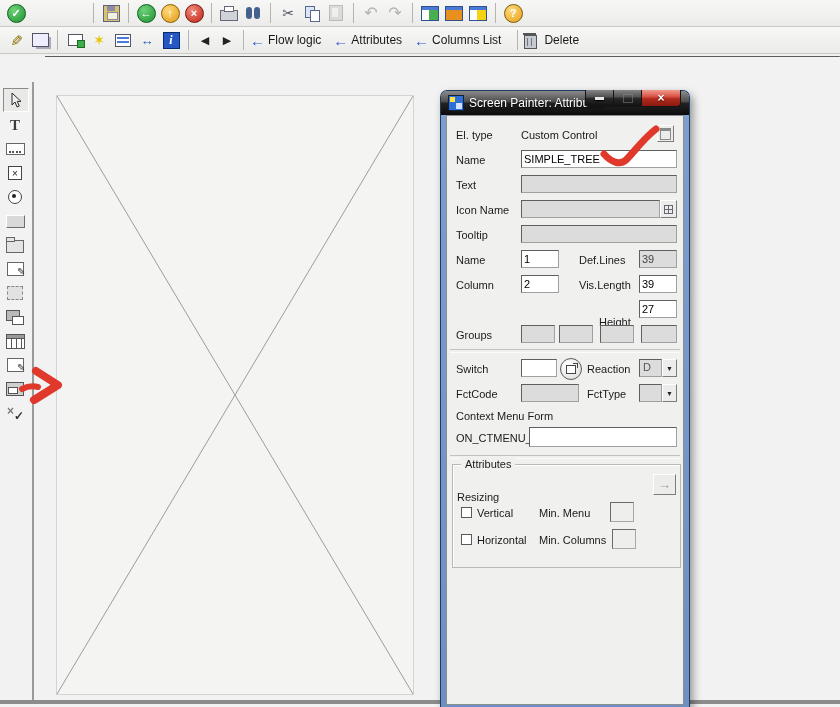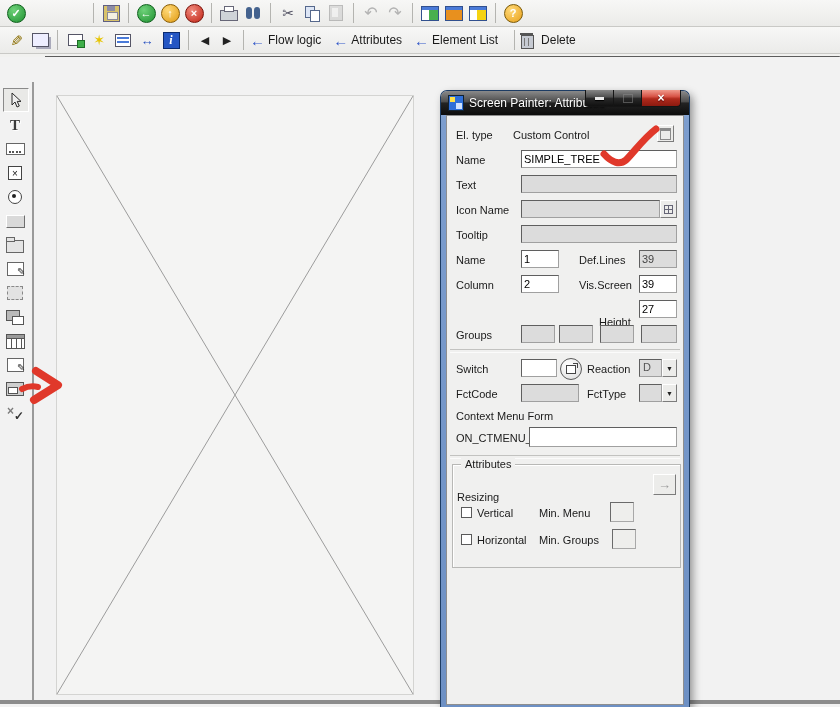--- a/index.html
+++ b/index.html
@@ -270,21 +270,21 @@
     <div class="navbtn">
       <span class="bluearrow">←</span>
       <span class="navlbl">Flow logic</span>
     </div>
     <div class="navbtn">
       <span class="bluearrow">←</span>
       <span class="navlbl">Attributes</span>
     </div>
     <div class="navbtn">
       <span class="bluearrow">←</span>
-      <span class="navlbl">Element List</span>
+      <span class="navlbl">Columns List</span>
     </div>
     <div class="sep"></div>
     <div class="navbtn">
       <span class="trash"></span>
       <span class="navlbl" style="margin-left:7px">Delete</span>
     </div>
   </div>
 
   <div class="namebar">
     <span class="lab">Name</span>
@@ -369,21 +369,21 @@
           <span class="maxbox"></span>
         </div>
       <div class="wbtn close">
           <span>×</span>
         </div>
     </div>
 
     <div class="dlg-content">
 
       <span class="lbl" style="left:9px;top:13px">El. type</span>
-      <span class="lbl" style="left:66px;top:13px">Custom Control</span>
+      <span class="lbl" style="left:74px;top:13px">Custom Control</span>
       <div class="sqbtn" style="left:210px;top:9px;width:17px;height:17px">
         <span class="eltypeglyph"></span>
       </div>
 
       <span class="lbl" style="left:9px;top:38px">Name</span>
       <input class="fld" style="left: 74px; top: 34px; width: 156px;" value="SIMPLE_TREE">
 
       <span class="lbl" style="left:9px;top:63px">Text</span>
       <input class="fld dis" style="left: 74px; top: 59px; width: 156px;" value="">
 
@@ -396,21 +396,21 @@
       <span class="lbl" style="left:9px;top:113px">Tooltip</span>
       <input class="fld dis" style="left: 74px; top: 109px; width: 156px;" value="">
 
       <span class="lbl" style="left:9px;top:138px">Name</span>
       <input class="fld" style="left: 74px; top: 134px; width: 38px;" value="1">
       <span class="lbl" style="left:132px;top:138px">Def.Lines</span>
       <input class="fld dis" style="left: 192px; top: 134px; width: 38px;" value="39">
 
       <span class="lbl" style="left:9px;top:163px">Column</span>
       <input class="fld" style="left: 74px; top: 159px; width: 38px;" value="2">
-      <span class="lbl" style="left:132px;top:163px">Vis.Screen</span>
+      <span class="lbl" style="left:132px;top:163px">Vis.Length</span>
       <input class="fld" style="left: 192px; top: 159px; width: 38px;" value="39">
 
       <span class="lbl" style="left:152px;top:200px">Height</span>
       <input class="fld" style="left: 192px; top: 184px; width: 38px;" value="27">
 
       <span class="lbl" style="left:9px;top:213px">Groups</span>
       <input class="fld dis" style="left: 74px; top: 209px; width: 34px;">
       <input class="fld dis" style="left: 112px; top: 209px; width: 34px;">
       <input class="fld dis" style="left: 153px; top: 209px; width: 34px;">
       <input class="fld dis" style="left: 194px; top: 209px; width: 36px;">
@@ -447,21 +447,21 @@
         <div class="arrowbtn" style="right:4px;top:9px">
           <span>→</span>
         </div>
         <span class="lbl" style="left:4px;top:26px">Resizing</span>
         <span class="chk" style="left:8px;top:42px"></span>
         <span class="lbl" style="left:24px;top:42px">Vertical</span>
         <span class="lbl" style="left:86px;top:42px">Min. Menu</span>
         <input class="minifld" style="left: 157px; top: 37px;" value="">
         <span class="chk" style="left:8px;top:69px"></span>
         <span class="lbl" style="left:24px;top:69px">Horizontal</span>
-        <span class="lbl" style="left:86px;top:69px">Min. Groups</span>
+        <span class="lbl" style="left:86px;top:69px">Min. Columns</span>
         <input class="minifld" style="left: 159px; top: 64px;" value="">
       </div>
 
     </div>
   </div>
 
   <svg class="anno" style="left:18px;top:362px" width="48" height="48" viewBox="0 0 48 48">
     <path d="M4,27 Q12,23 20,25" fill="none" stroke="#e0382a" stroke-width="6" stroke-linecap="round"></path>
     <path d="M18,9 L40,23 L16,38" fill="none" stroke="#e0382a" stroke-width="8" stroke-linejoin="round" stroke-linecap="round"></path>
   </svg>

